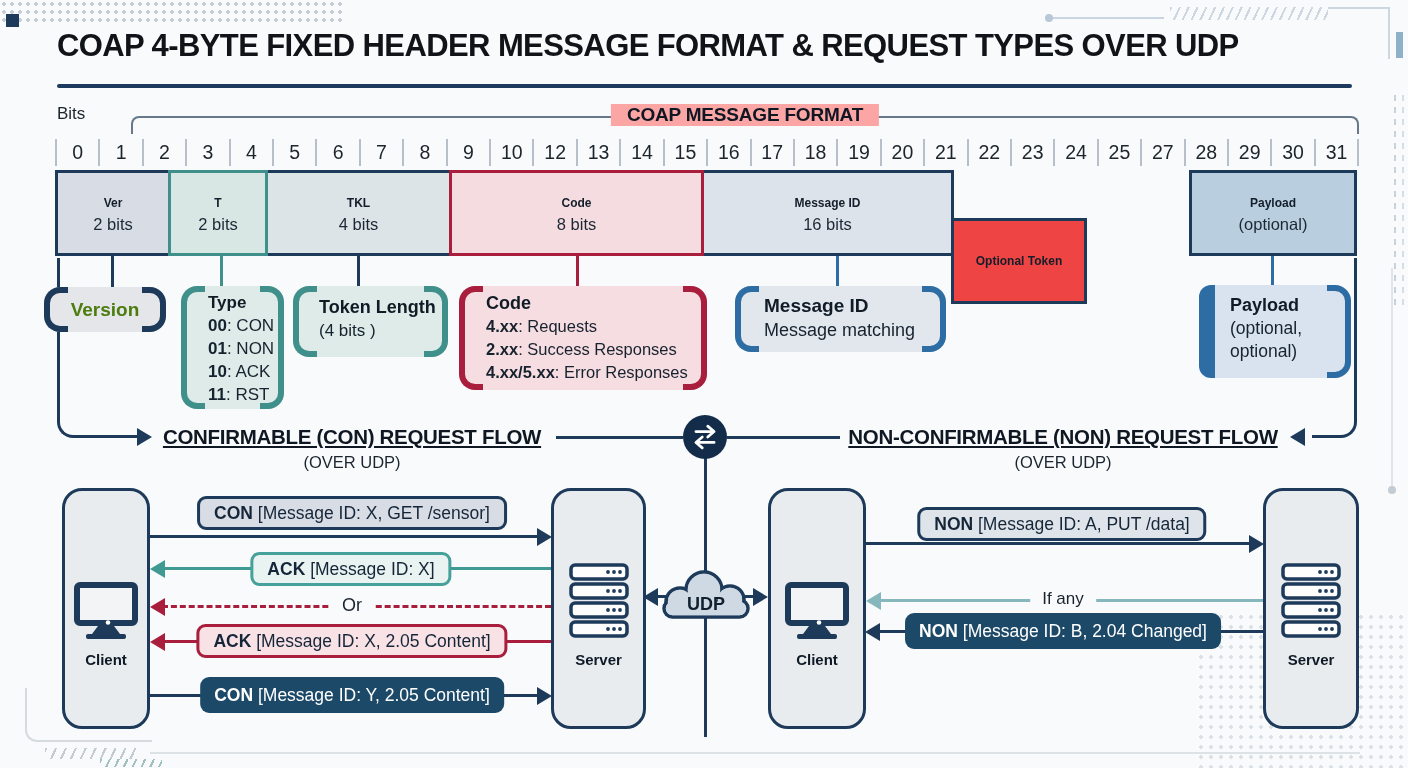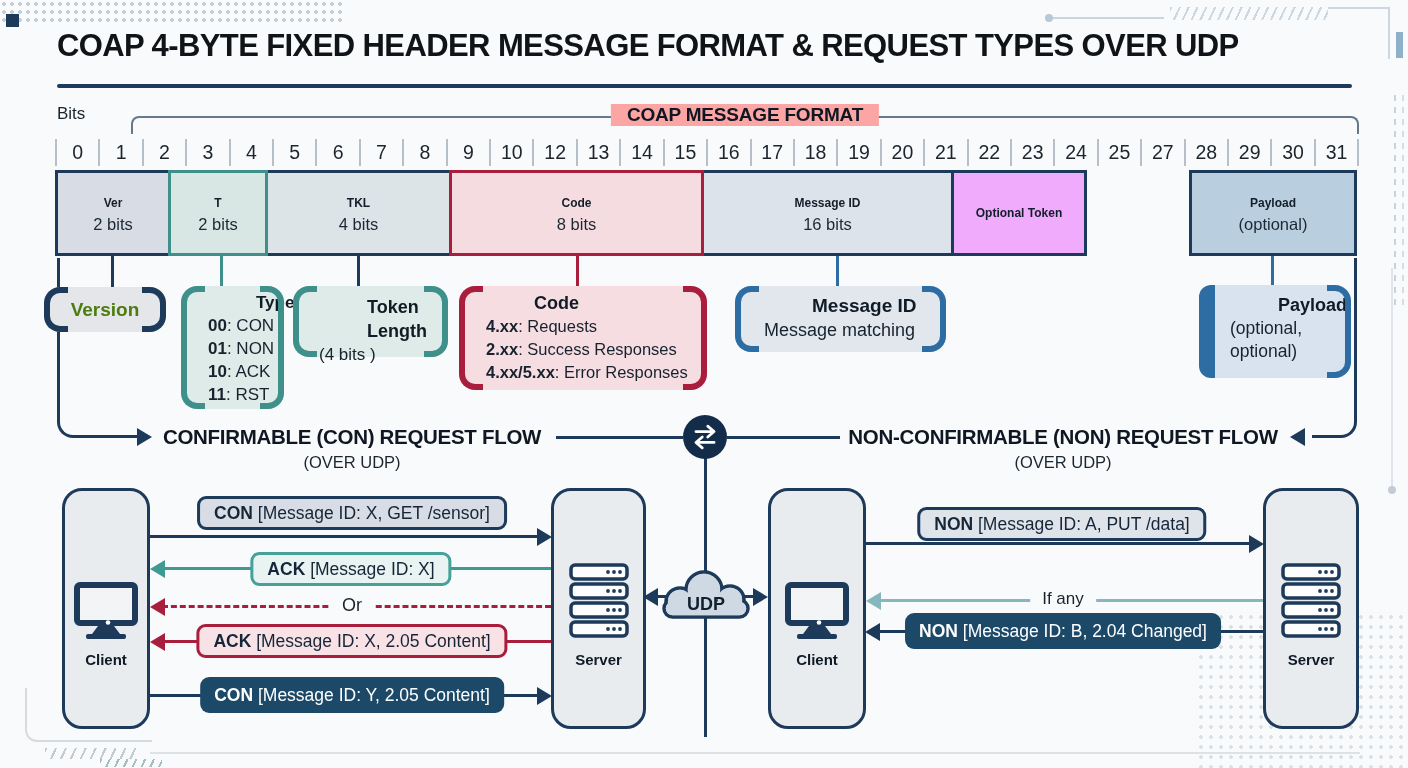--- a/index.html
+++ b/index.html
@@ -58,21 +58,21 @@
   
   .field{position:absolute;top:170px;height:86px;box-sizing:border-box;border:3px solid #1d3a5a;
     display:flex;flex-direction:column;align-items:center;justify-content:center;text-align:center;z-index:1;}
   .fname{font-size:12px;font-weight:bold;color:#131e2a;line-height:22px;}
   .fsub{font-size:16.5px;color:#1b2734;line-height:20px;}
   .f-ver{left:55px;width:116px;background:#d8dde5;}
   .f-t{left:168px;width:100px;background:#d9e7e4;border-color:#3f8f8a;z-index:3;}
   .f-tkl{left:265px;width:187px;background:#dde4e8;}
   .f-code{left:449px;width:255px;background:#f5dce0;border-color:#a81e3c;z-index:3;}
   .f-msgid{left:701px;width:253px;background:#dde3ea;}
-  .f-opttoken{left:951px;width:136px;background:#f0abfc;}
+  .f-opttoken{left:951px;width:136px;background:#ef4444;margin-top:48px;}
   .f-options{left:1084px;width:108px;background:#e6eaee;}
   .f-payload{left:1189px;width:168px;background:#b9cede;z-index:2;}
 
   
   .stub{position:absolute;top:256px;width:3px;height:31px;}
   .stub-ver{left:111px;background:#1d3a5a;}
   .stub-t{left:220px;background:#3f8f8a;}
   .stub-tkl{left:357px;background:#1d3a5a;}
   .stub-code{left:576px;background:#a81e3c;}
   .stub-msgid{left:836px;background:#2d6da3;}
@@ -83,21 +83,21 @@
     border-left:3px solid #1d3a5a;border-bottom:3px solid #1d3a5a;border-bottom-left-radius:16px;}
   .conn-right{position:absolute;left:1312px;top:258px;width:42px;height:177px;
     border-right:3px solid #1d3a5a;border-bottom:3px solid #1d3a5a;border-bottom-right-radius:16px;}
 
   
   .co{position:absolute;box-sizing:border-box;border-radius:16px;}
   .co::before{content:"";position:absolute;left:0;top:0;bottom:0;width:24px;box-sizing:border-box;
     border:6px solid var(--bc);border-right:none;border-radius:16px 0 0 16px;}
   .co::after{content:"";position:absolute;right:0;top:0;bottom:0;width:24px;box-sizing:border-box;
     border:6px solid var(--bc);border-left:none;border-radius:0 16px 16px 0;}
-  .co-title{font-weight:bold;color:#101b26;margin-left:48px;}
+  .co-title{font-weight:bold;color:#101b26;}
   .co-version{left:44px;top:287px;width:122px;height:45px;--bc:#1d3a5a;background:#e4e6ea;
     display:flex;align-items:center;justify-content:center;font-size:19px;font-weight:bold;color:#4d7c0f;}
   .co-type{left:181px;top:286px;width:103px;height:123px;--bc:#3f8f8a;background:#deebe8;
     padding:5px 0 0 27px;font-size:17px;line-height:23px;}
   .co-token{left:293px;top:286px;width:155px;height:71px;--bc:#3f8f8a;background:#deebe8;
     padding:9px 0 0 26px;font-size:17px;line-height:24px;}
   .co-token .co-title{font-size:18px;}
   .co-code{left:459px;top:286px;width:248px;height:104px;--bc:#a81e3c;background:#f6dde1;
     padding:6px 0 0 27px;font-size:16.5px;line-height:23px;}
   .co-code .co-title{font-size:18px;}
@@ -105,21 +105,21 @@
     padding:8px 0 0 29px;font-size:18px;line-height:24px;}
   .co-msgid .co-title{font-size:19px;}
   .co-payload{left:1199px;top:285px;width:152px;height:93px;--bc:#2d6da3;background:#d8e3ef;
     padding:9px 0 0 31px;font-size:17.5px;line-height:23px;}
   .co-payload .co-title{font-size:18px;}
   .co-payload::before{width:16px;background:#2d6da3;border:none;border-radius:12px 0 0 12px;}
   .co .b{font-weight:bold;}
 
   
   .flow-title{position:absolute;top:425px;transform:translateX(-50%);font-size:20.5px;font-weight:bold;
-    letter-spacing:-0.3px;color:#0f1722;white-space:nowrap;}
+    letter-spacing:-0.3px;color:#0f1722;white-space:nowrap;text-decoration:underline;}
   .ft-left{left:352px;}
   .ft-right{left:1063px;}
   .flow-sub{position:absolute;top:453px;transform:translateX(-50%);font-size:16.5px;color:#1b2530;white-space:nowrap;}
   .fs-left{left:352px;}
   .fs-right{left:1063px;}
   .tline{position:absolute;top:436px;height:3px;background:#1d3a5a;}
   .tline-l{left:556px;width:127px;}
   .tline-r{left:727px;width:113px;}
 
   

